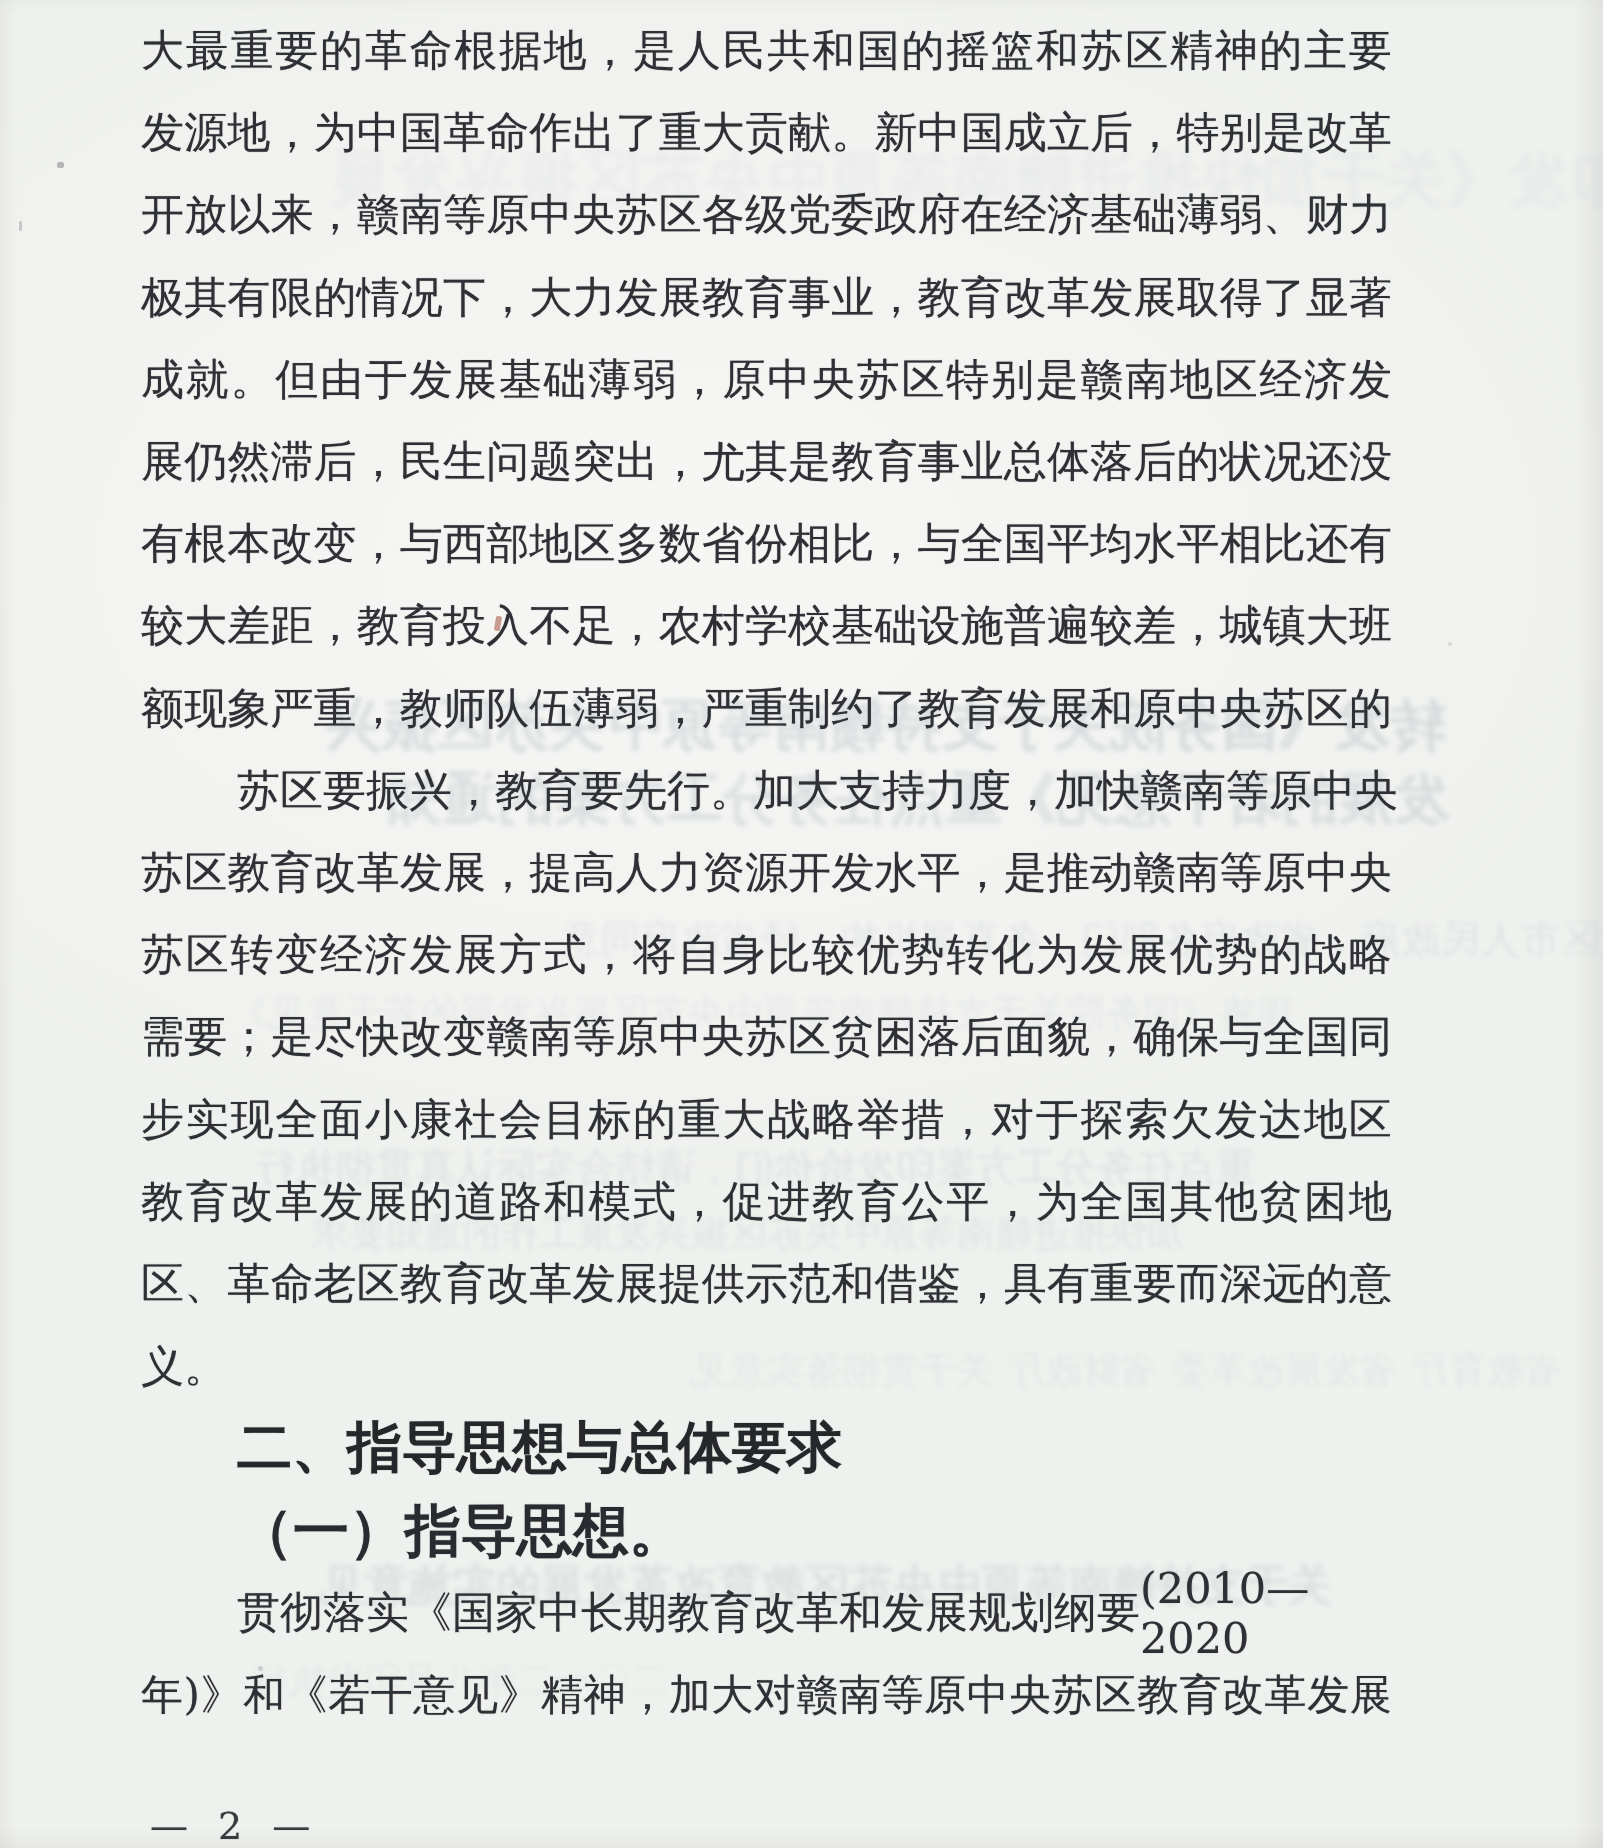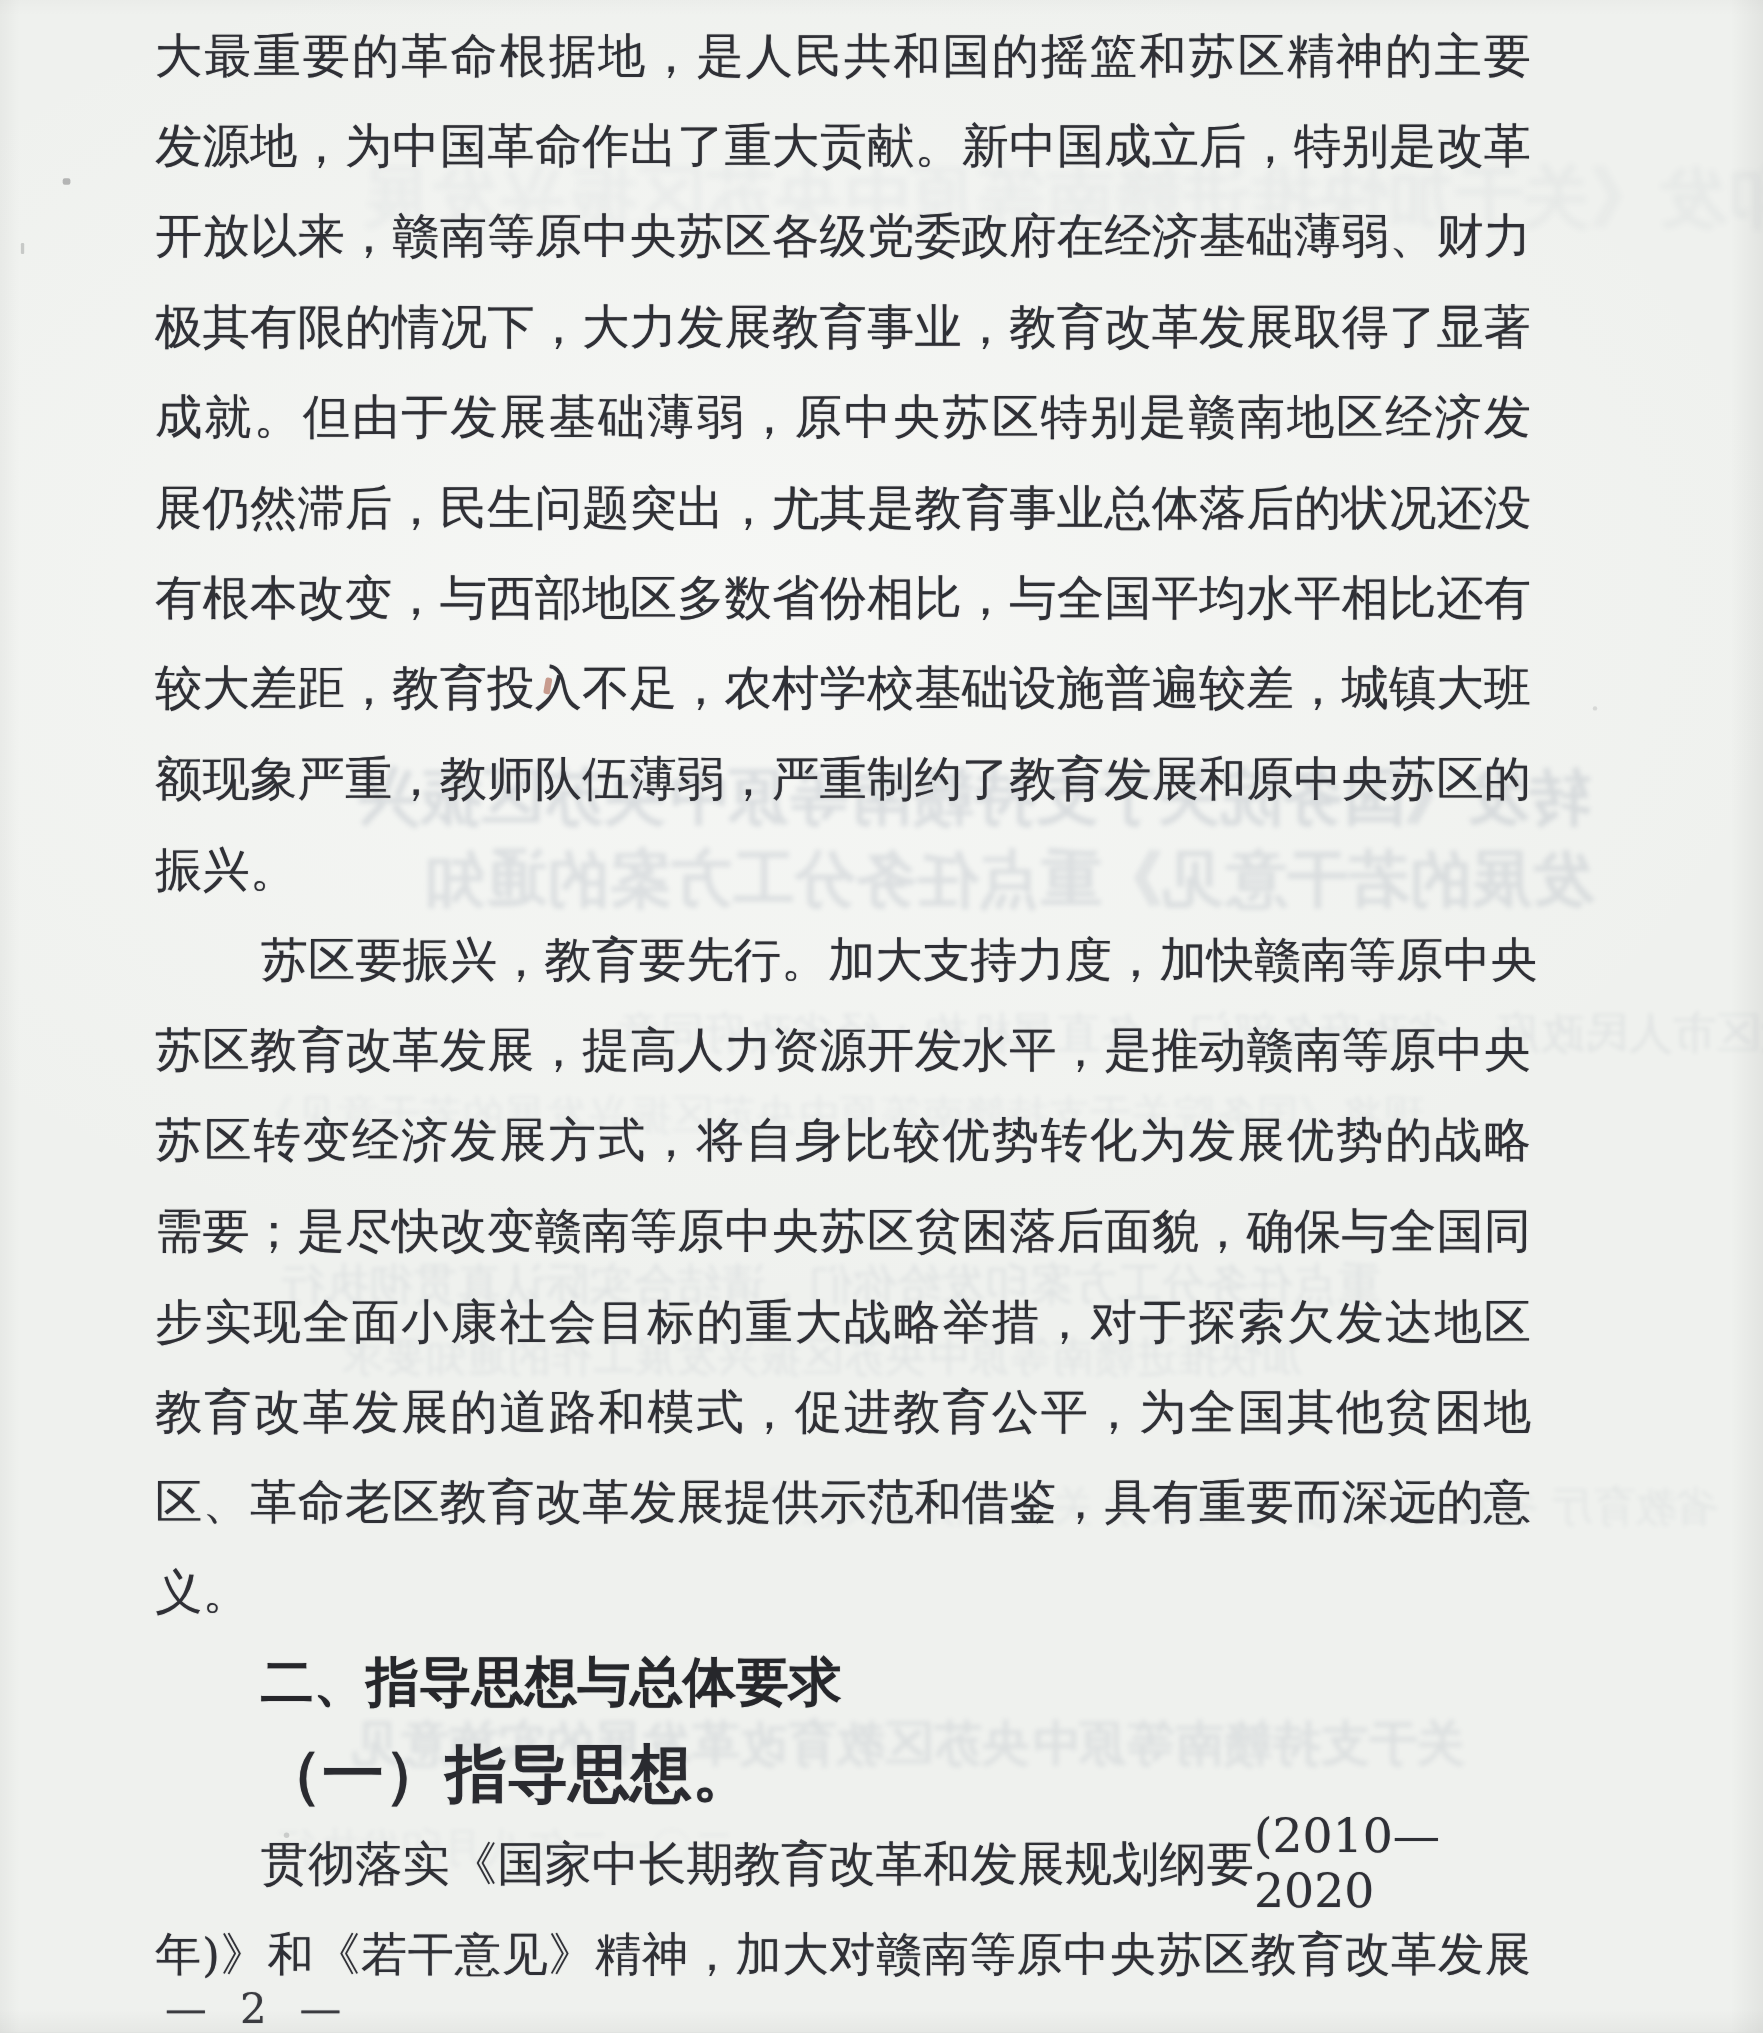--- a/index.html
+++ b/index.html
@@ -43,23 +43,23 @@
     overflow:visible;
   }
   .line.just{
     display:flex;
     justify-content:space-between;
     align-items:center;
     line-height:normal;
   }
   .line.ind2{padding-left:96px;}
   .line.heading{
-    font-family:Liberation Sans, sans-serif;
+    font-family:Liberation Serif, serif;
     font-weight:700;
-    font-size:48px;
+    font-size:55px;
     color:#26272b;
     text-shadow:0 0 1px rgba(38,39,43,0.55);
   }
   .line.subheading{
     font-weight:700;
     font-size:56px;
     color:#2a2b30;
   }
   .page-number{
     position:absolute;
@@ -366,21 +366,20 @@
         <span>发</span>
         <span>展</span>
         <span>和</span>
         <span>原</span>
         <span>中</span>
         <span>央</span>
         <span>苏</span>
         <span>区</span>
         <span>的</span>
       </div>
-      <div class="line body">振兴。</div>
       <div class="line body just ind2">
         <span>苏</span>
         <span>区</span>
         <span>要</span>
         <span>振</span>
         <span>兴</span>
         <span>，</span>
         <span>教</span>
         <span>育</span>
         <span>要</span>

